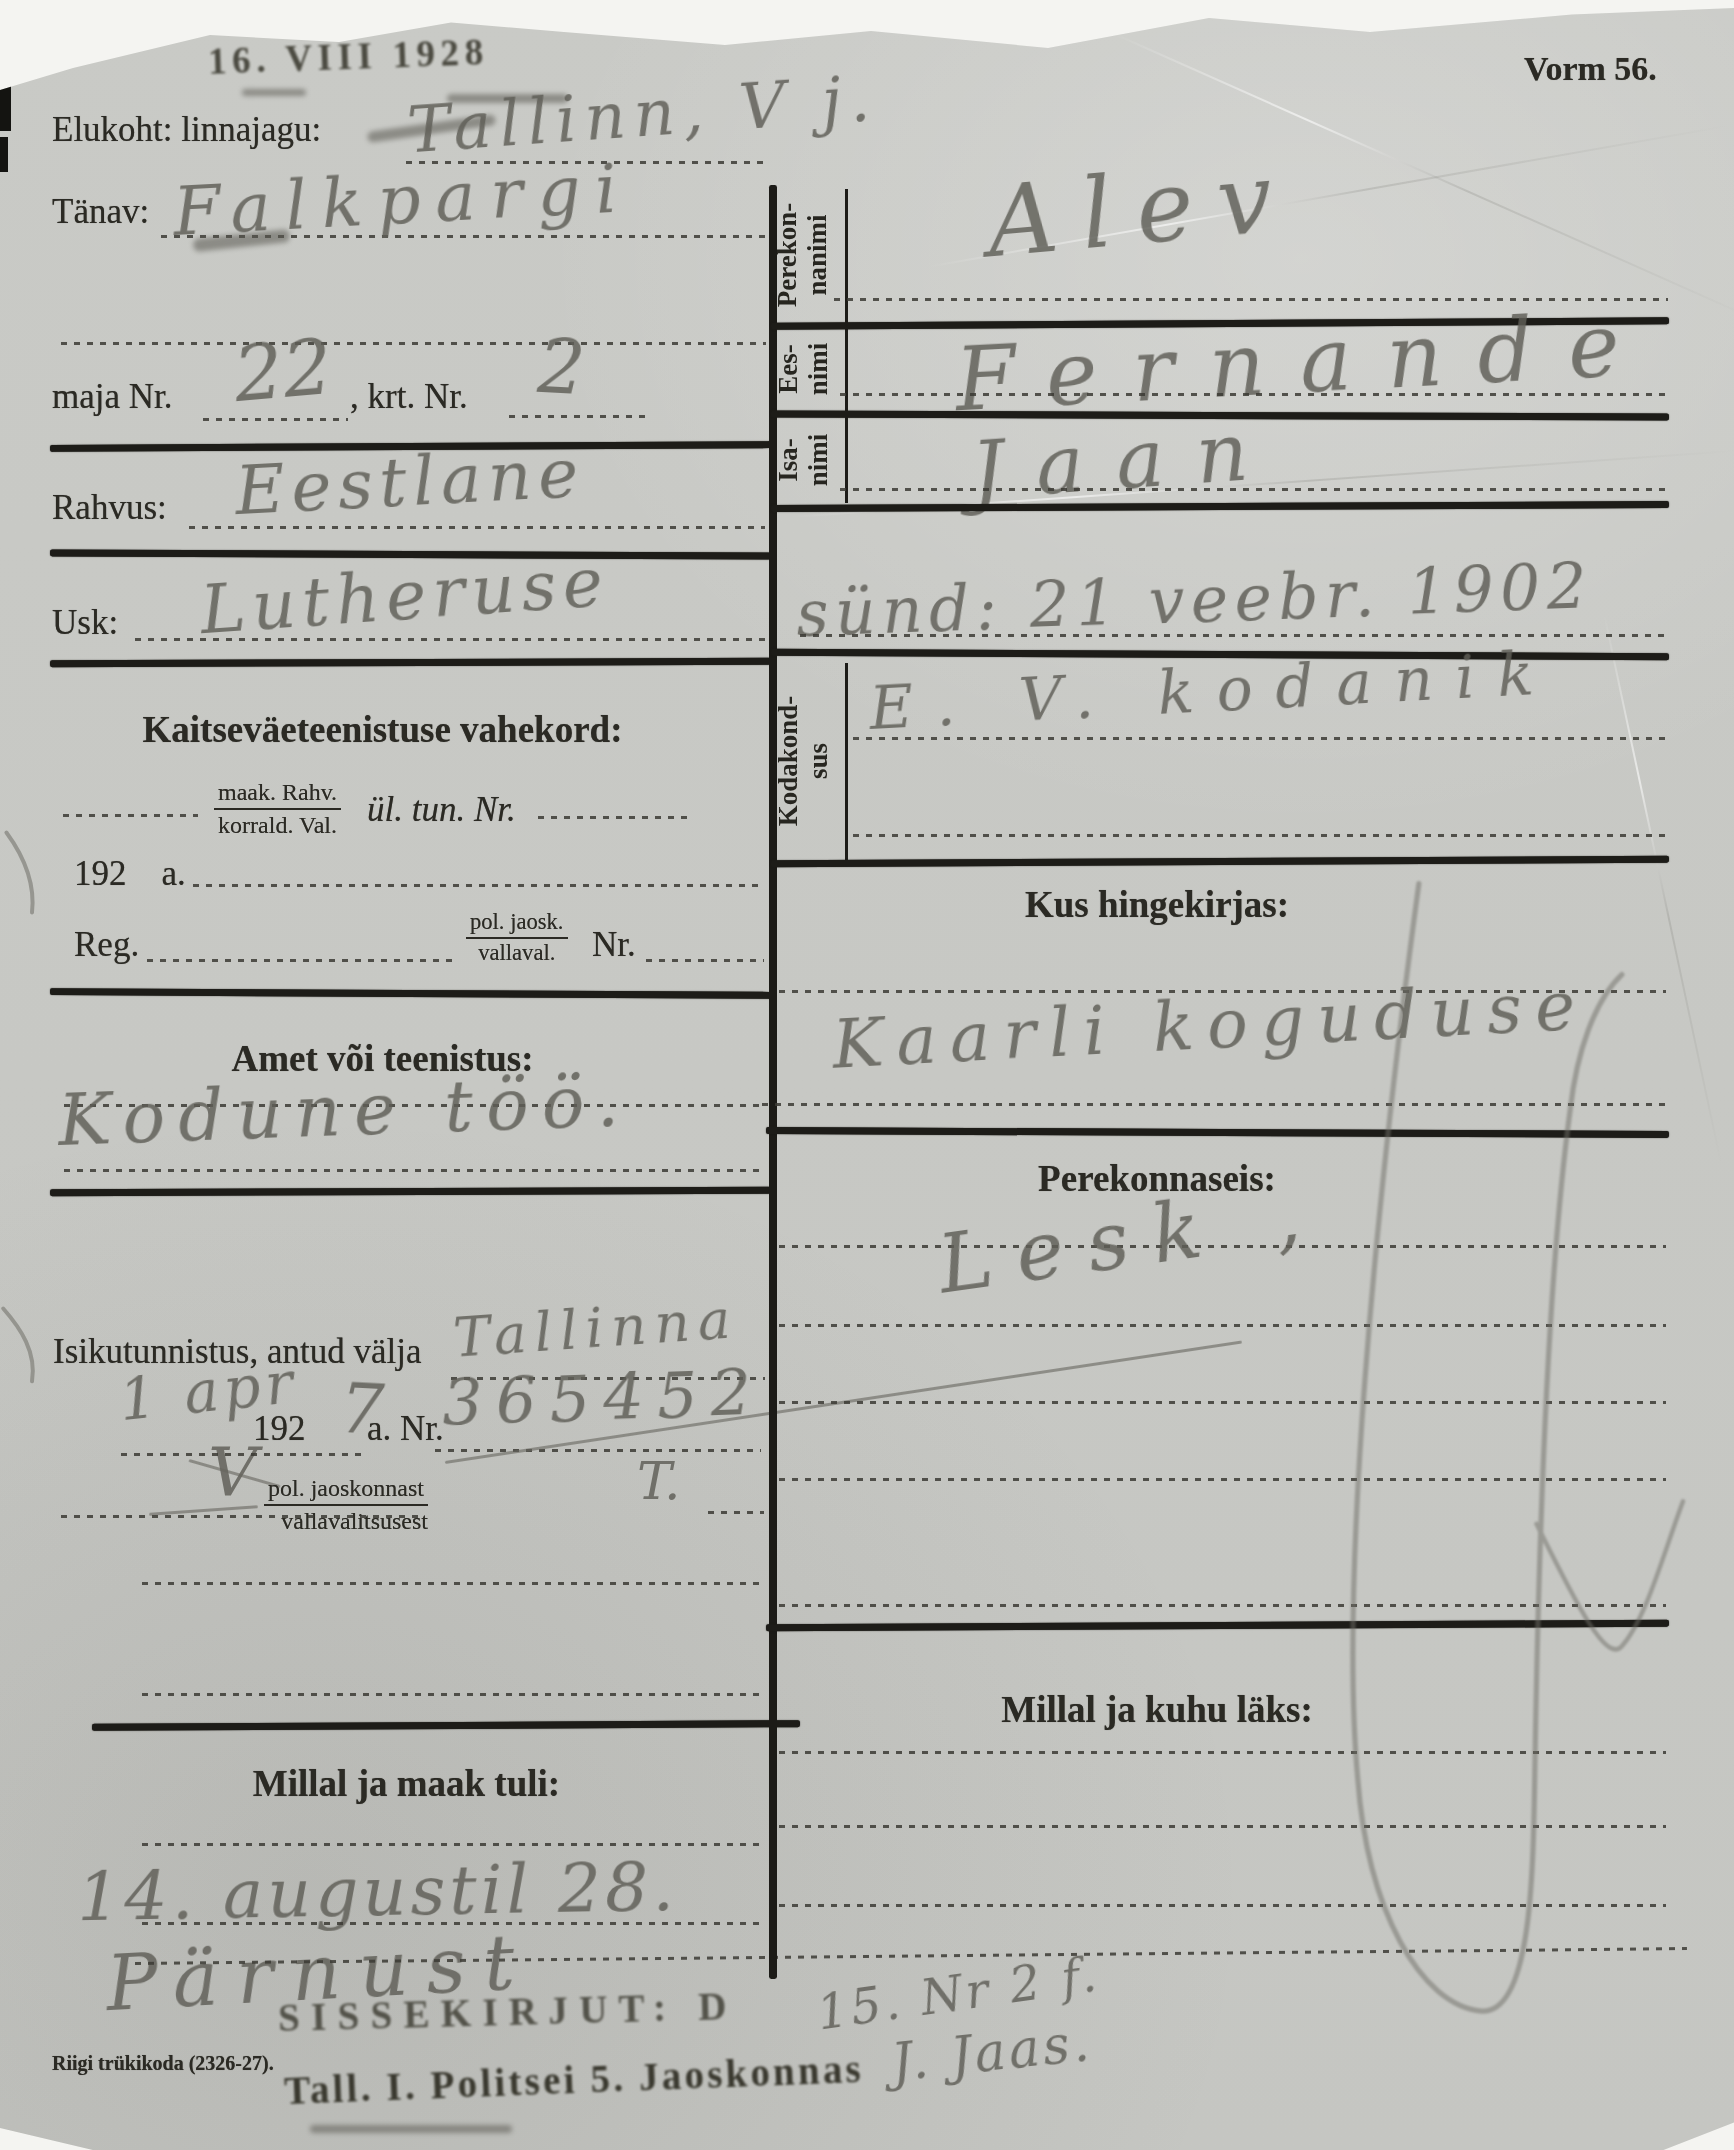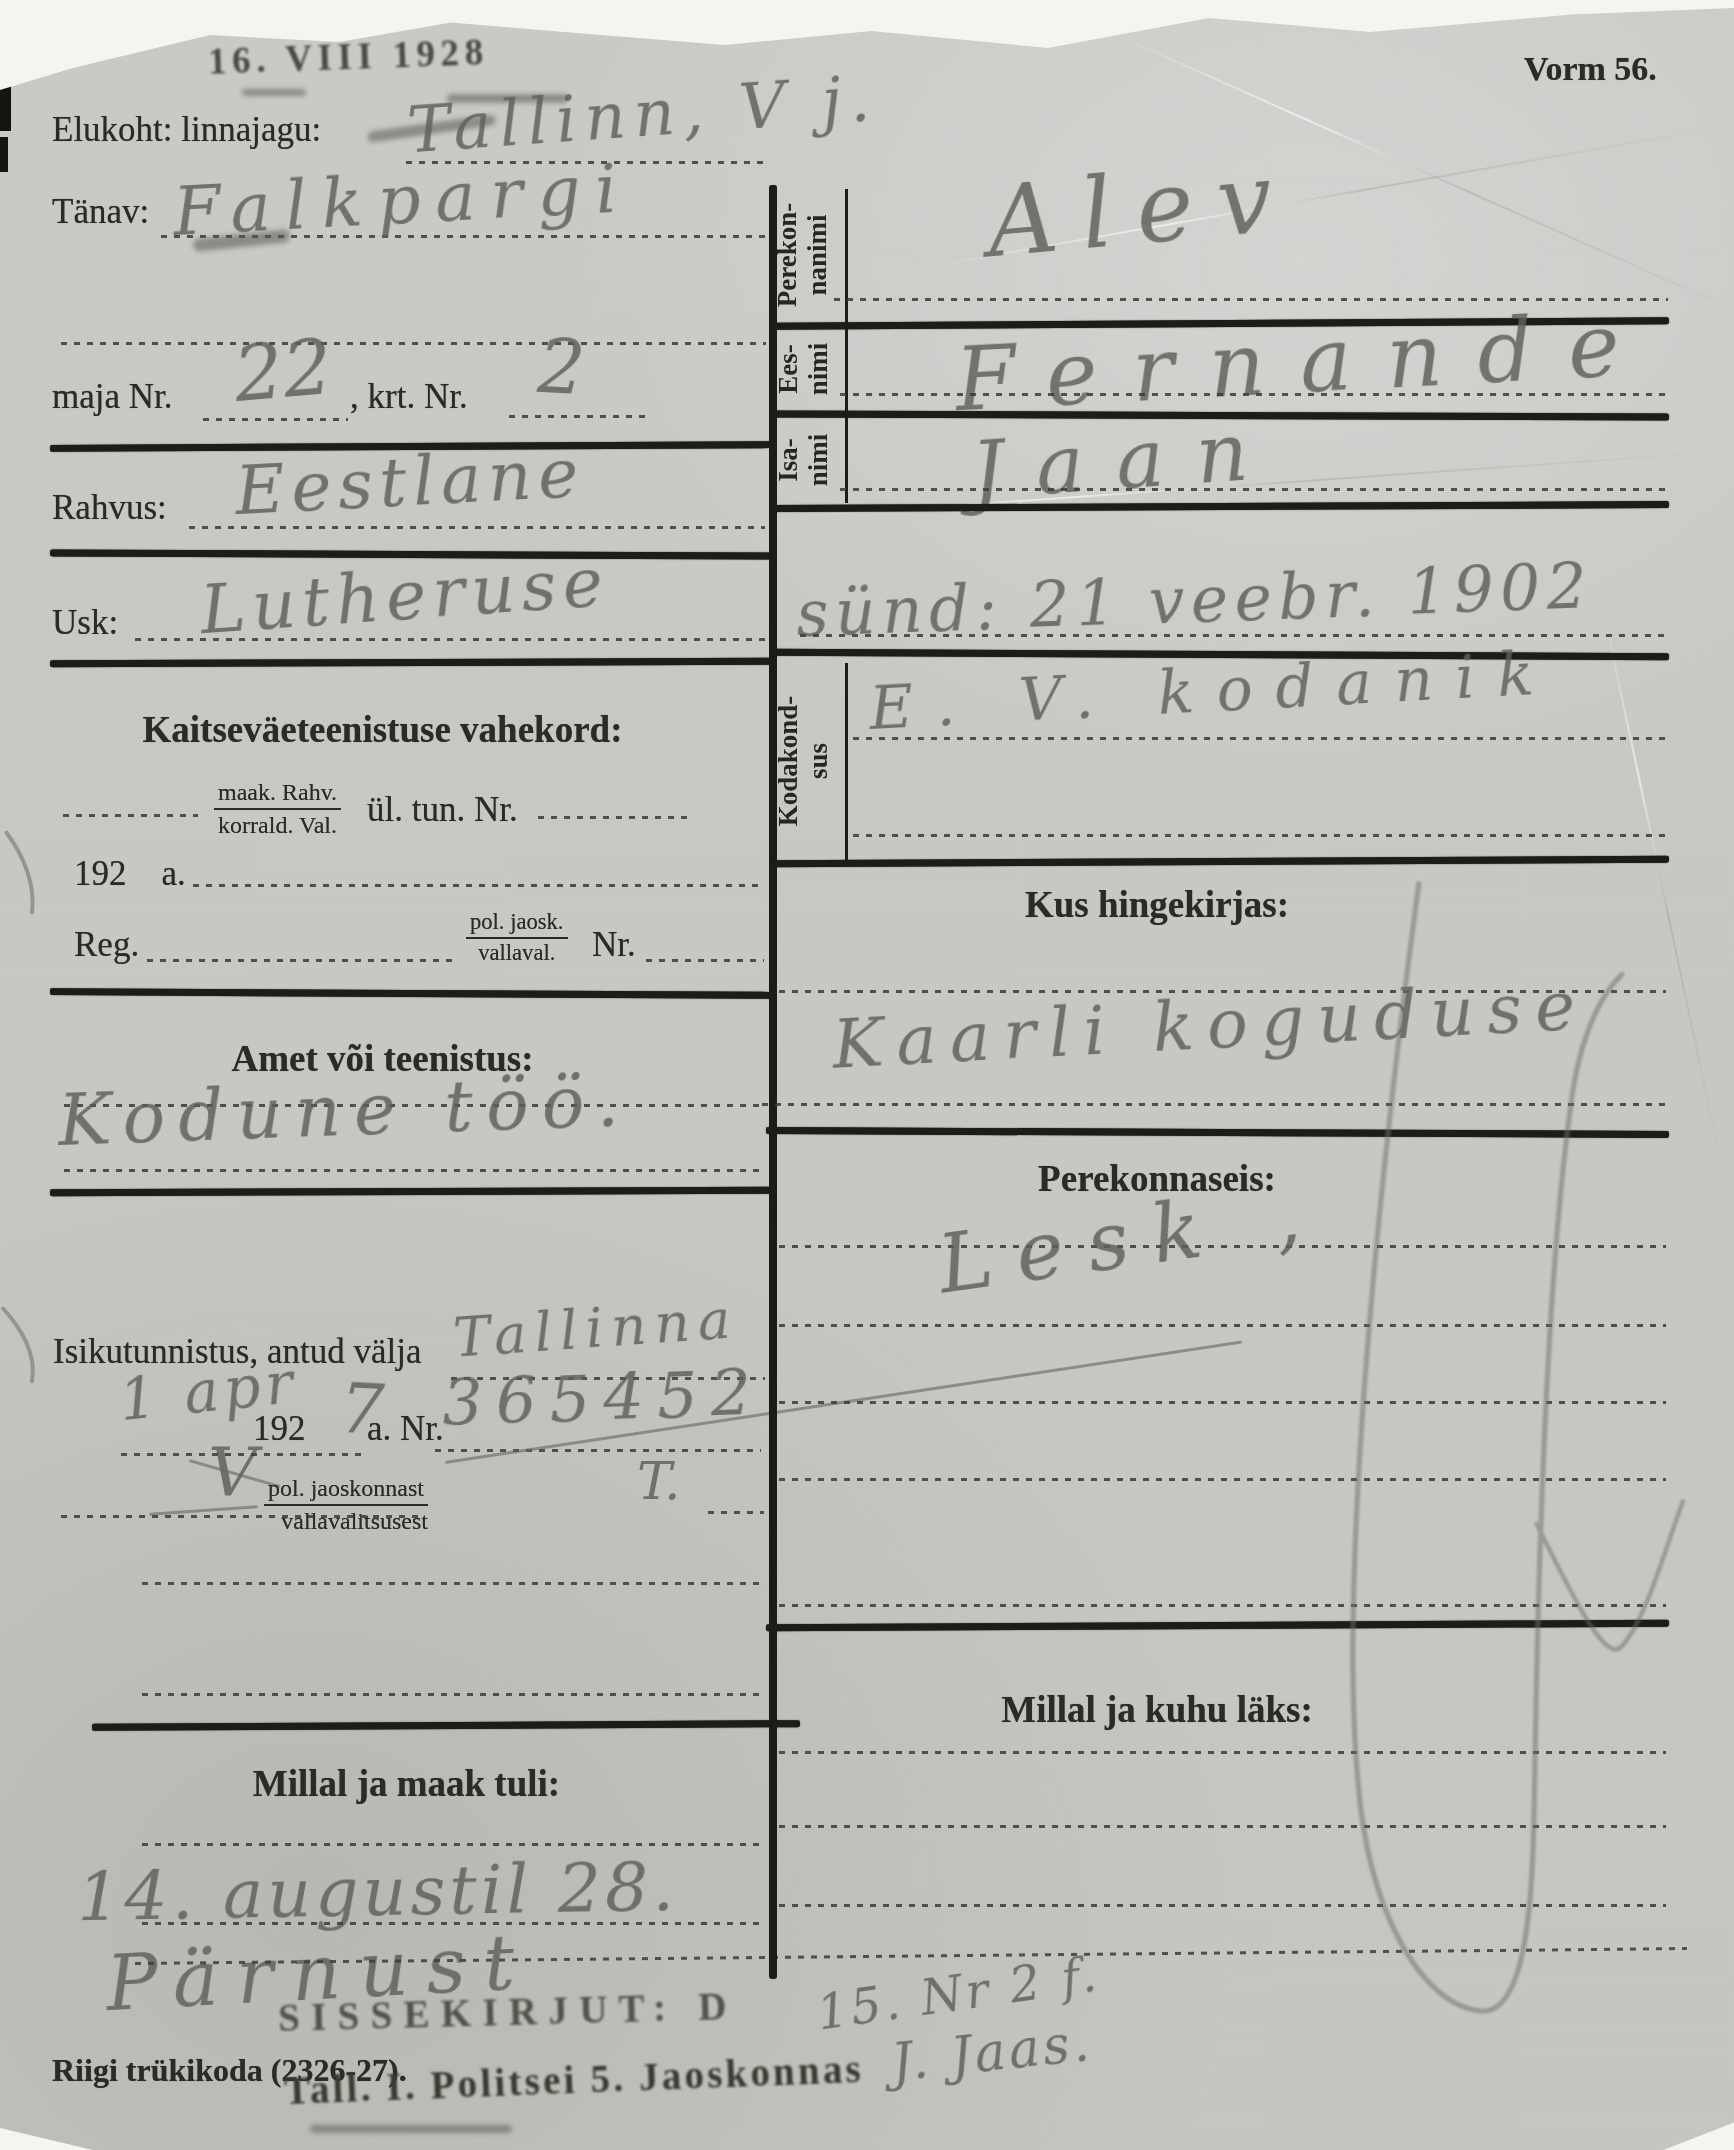--- a/index.html
+++ b/index.html
@@ -90,21 +90,21 @@
   <div class="abs dot" style="left:135px;top:638px;width:630px;"></div>
 
   <div class="abs bar" style="left:50px;top:659px;width:721px;transform:rotate(-.2deg);"></div>
 
   <div class="abs hd" style="left:24px;top:708px;width:717px;">Kaitseväeteenistuse vahekord:</div>
   <div class="abs dot" style="left:63px;top:814px;width:135px;"></div>
   <div class="abs frac" style="left:214px;top:779px;">
     <span class="ft">maak. Rahv.</span>
     <span class="fb">korrald. Val.</span>
   </div>
-  <div class="abs lbl" style="left:367px;top:790px;">ül. tun. Nr.</div>
+  <div class="abs lbl" style="left:367px;top:790px;font-style:italic;">ül. tun. Nr.</div>
   <div class="abs dot" style="left:538px;top:816px;width:153px;"></div>
 
   <div class="abs lbl" style="left:74px;top:854px;text-align:center;">
     <span>192</span><span style="margin-left:35px;">a.</span>
   </div>
   <div class="abs dot" style="left:193px;top:884px;width:569px;"></div>
 
   <div class="abs lbl" style="left:74px;top:925px;">Reg.</div>
   <div class="abs dot" style="left:147px;top:959px;width:305px;"></div>
   <div class="abs frac" style="left:466px;top:909px;font-size:22.6px;">
@@ -152,21 +152,21 @@
   <div class="abs bar" style="left:92px;top:1722px;width:708px;transform:rotate(-.3deg);"></div>
 
   <div class="abs hd" style="left:48px;top:1762px;width:717px;">Millal ja maak tuli:</div>
   <div class="abs dot" style="left:142px;top:1843px;width:624px;"></div>
   <div class="abs hw" style="left:77px;top:1852px;font-size:68px;letter-spacing:4px;transform:rotate(-1deg);">14. augustil 28.</div>
   <div class="abs dot" style="left:142px;top:1922px;width:624px;"></div>
   <div class="abs hw" style="left:106px;top:1928px;font-size:77px;letter-spacing:18px;transform:rotate(-3deg);">Pärnust</div>
   <div class="abs dot" style="left:135px;top:1962px;width:1552px;transform:rotate(-.55deg);transform-origin:left center;"></div>
 
   <div class="abs stamp" style="left:278px;top:1989px;font-size:39px;letter-spacing:11.3px;transform:rotate(-1.5deg);opacity:.8;">SISSEKIRJUT: D</div>
-  <div class="abs lbl" style="left:52px;top:2052px;font-size:32px;font-weight:700;">Riigi trükikoda (2326-27).</div>
+  <div class="abs lbl" style="left:52px;top:2052px;font-size:20px;font-weight:700;">Riigi trükikoda (2326-27).</div>
   <div class="abs stamp" style="left:284px;top:2057px;font-size:39px;letter-spacing:3.2px;transform:rotate(-2.2deg);">Tall. I. Politsei 5. Jaoskonnas</div>
   <div class="abs smear" style="left:310px;top:2125px;width:202px;height:8px;"></div>
 
   <div class="abs hw" style="left:816px;top:1965px;font-size:48px;letter-spacing:3.2px;transform:rotate(-8deg);">15. Nr 2 f.</div>
   <div class="abs hw" style="left:891px;top:2022px;font-size:52px;letter-spacing:3.2px;transform:rotate(-6deg);">J. Jaas.</div>
 
   <div class="abs vbar" style="left:769px;top:185px;height:1794px;"></div>
   <div class="abs vl" style="left:845px;top:189px;height:314px;"></div>
   <div class="abs vl" style="left:845px;top:663px;height:197px;"></div>
 

